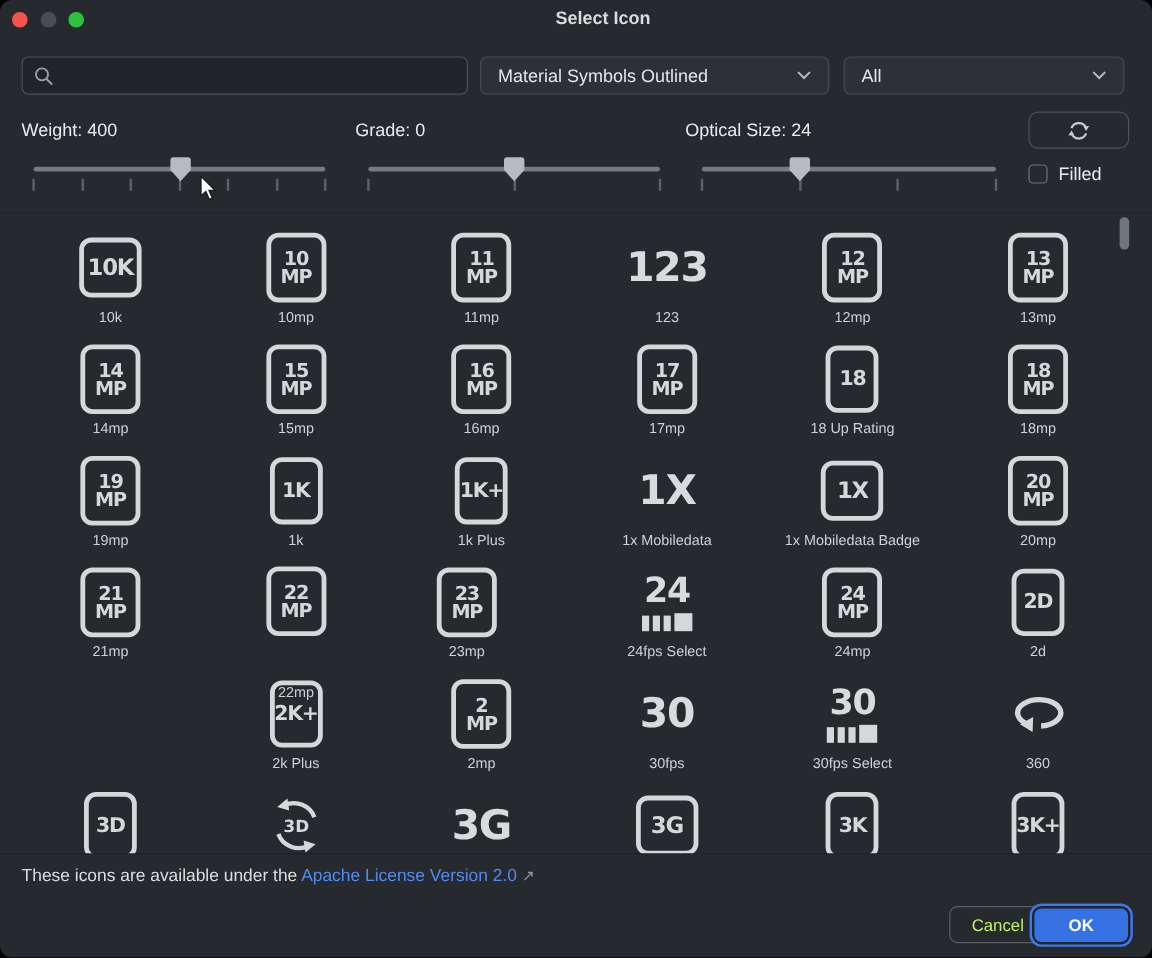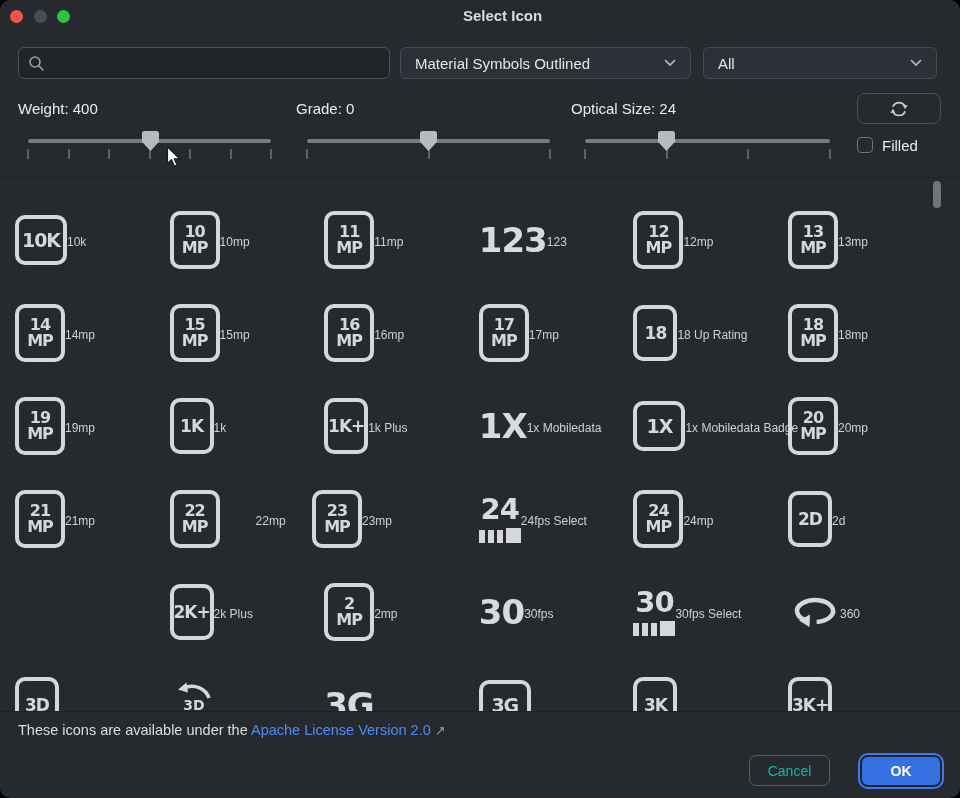--- a/index.html
+++ b/index.html
@@ -36,21 +36,21 @@
   .tick{position:absolute;top:149px;width:2px;height:10px;background:#5d6166;}
   .thumb{position:absolute;top:130px;width:19px;height:22px;}
   .checkbox{position:absolute;left:857px;top:137px;width:16px;height:16px;box-sizing:border-box;
     border:1.5px solid #6f747a;border-radius:4px;background:transparent;}
   .checkbox-label{position:absolute;left:882px;top:137px;font-size:15px;color:#e9ebed;}
   
   .scrollarea{position:absolute;left:0;top:177px;width:960px;height:535px;overflow:hidden;
     border-top:1px solid #1e2124;border-bottom:1px solid #1e2124;box-sizing:border-box;}
   .scrollthumb{position:absolute;left:933px;top:3px;width:8px;height:27px;border-radius:4px;
     background:#70757b;}
-  .cell{position:absolute;width:154px;height:93px;display:flex;flex-direction:row;
+  .cell{position:absolute;width:154px;height:93px;display:flex;flex-direction:column;
     align-items:center;}
   .icon-area{height:60px;display:flex;align-items:center;justify-content:center;}
   .cell-label{font-size:12px;color:#cfd1d4;margin-top:4px;white-space:nowrap;}
   .ibox{border:4px solid #d5d7d9;border-radius:10px;color:#d5d7d9;font-weight:bold;
     display:flex;flex-direction:column;align-items:center;justify-content:center;
     font-family:"DejaVu Sans",sans-serif;letter-spacing:-1px;box-sizing:border-box;}
   .box{width:52px;height:50px;font-size:19px;}
   .boxtall{width:44px;height:56px;font-size:17px;}
   .box2{width:50px;height:58px;font-size:16px;line-height:0.95;text-align:center;}
   .itext{font-size:34px;font-weight:bold;color:#d8dadc;letter-spacing:-1px;
@@ -58,22 +58,22 @@
   .fps{display:flex;flex-direction:column;align-items:center;}
   .fpstext{font-size:29px;font-weight:bold;color:#d8dadc;letter-spacing:-1px;
     font-family:"DejaVu Sans",sans-serif;line-height:1;}
   .bars{display:flex;gap:3px;align-items:flex-end;margin-top:4px;}
   .bar{width:6px;height:13px;background:#d5d7d9;display:block;}
   .barsq{width:15px;height:15px;background:#d5d7d9;display:block;}
   
   .footer-text{position:absolute;left:18px;top:722px;font-size:14.5px;color:#dcdee0;}
   .license-link{color:#4f8df2;cursor:pointer;}
   .ext-arrow{color:#8f9aa8;font-size:13px;}
-  .btn-cancel{position:absolute;left:749px;top:755px;width:81px;height:31px;box-sizing:border-box;
-    border:1px solid #5a5e63;border-radius:7px;background:transparent;color:#14b8a6;
+  .btn-cancel{position:absolute;left:791px;top:755px;width:81px;height:31px;box-sizing:border-box;
+    border:1px solid #5a5e63;border-radius:7px;background:transparent;color:#bef264;
     font-size:14px;display:flex;align-items:center;justify-content:center;
     font-family:"Liberation Sans",sans-serif;}
   .btn-ok{position:absolute;left:862px;top:757px;width:78px;height:28px;border-radius:6px;
     background:#3671e4;color:#fff;font-size:14px;font-weight:bold;display:flex;
     align-items:center;justify-content:center;font-family:"Liberation Sans",sans-serif;
     box-shadow:0 0 0 2px #22262b,0 0 0 4px #4079ee;}
   .cursor{position:absolute;left:166px;top:146px;pointer-events:none;z-index:50;}
 </style>
 </head>
 <body>

